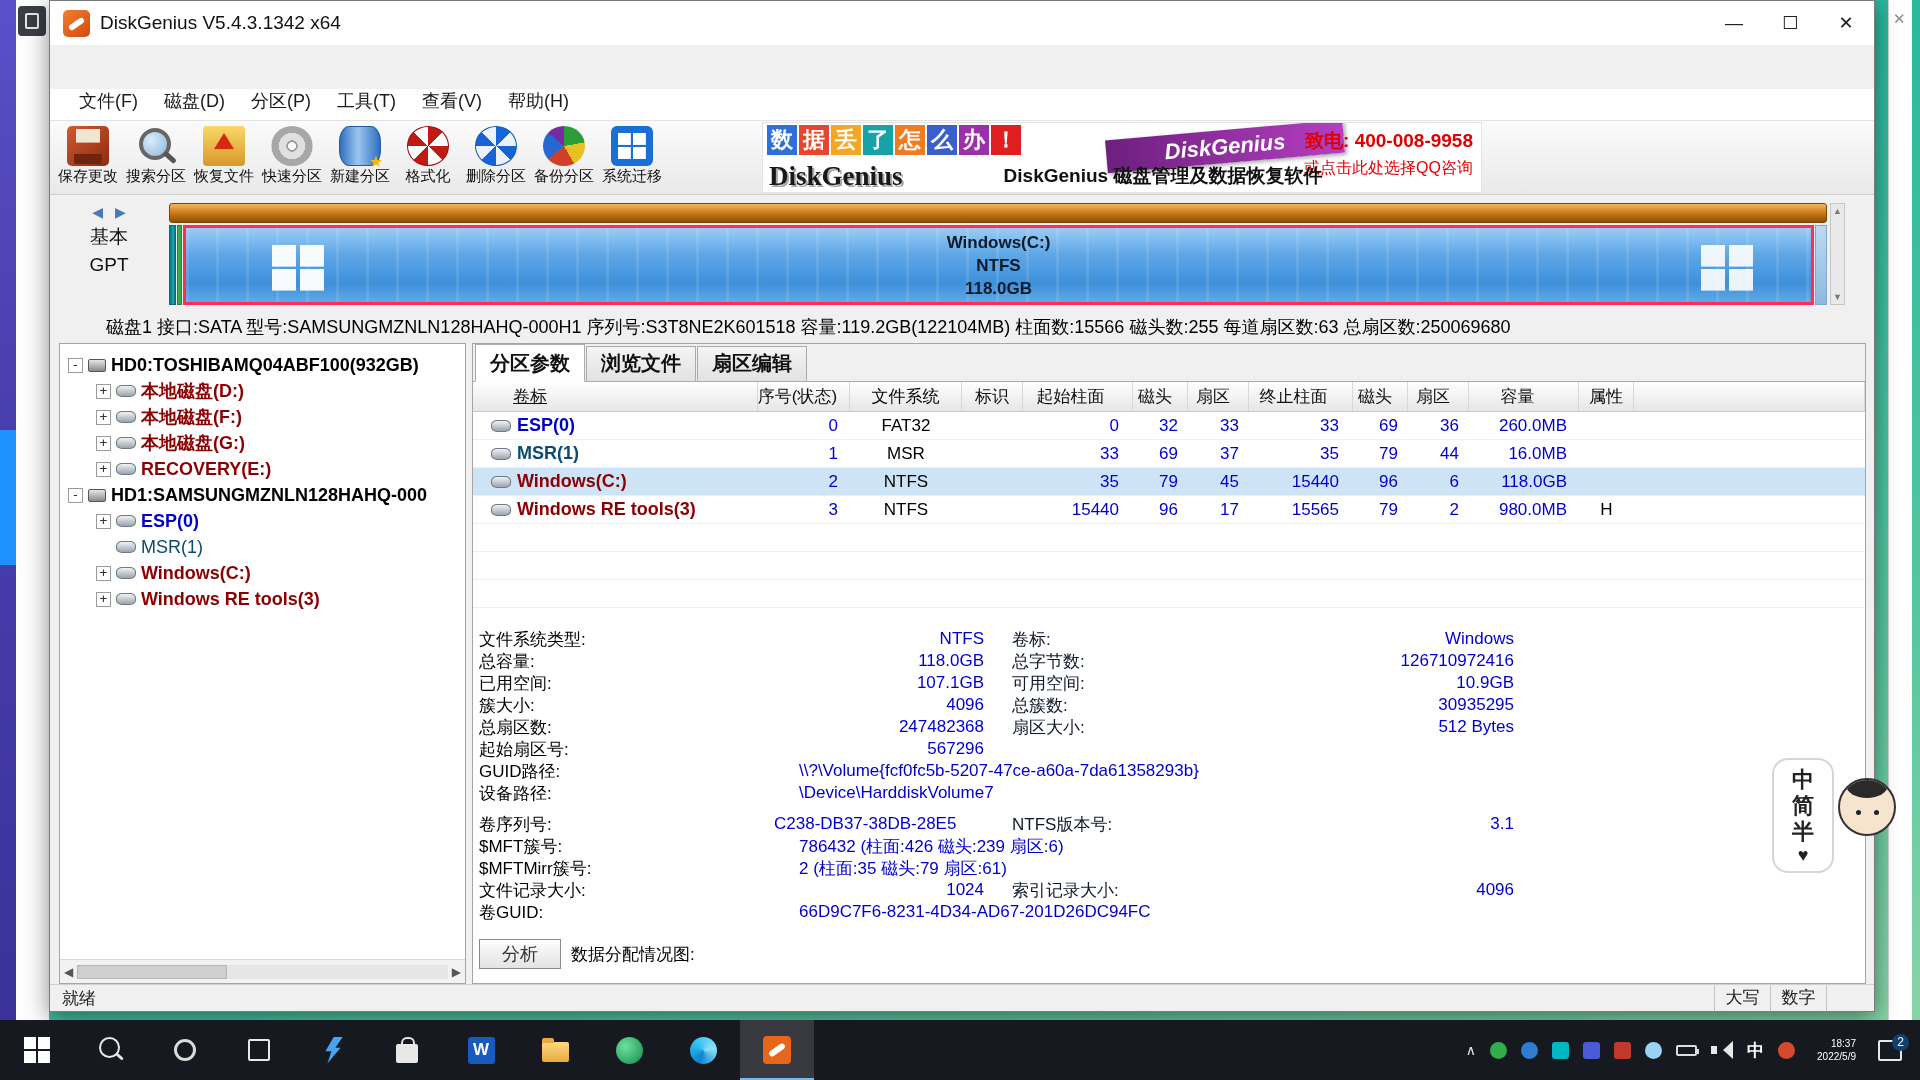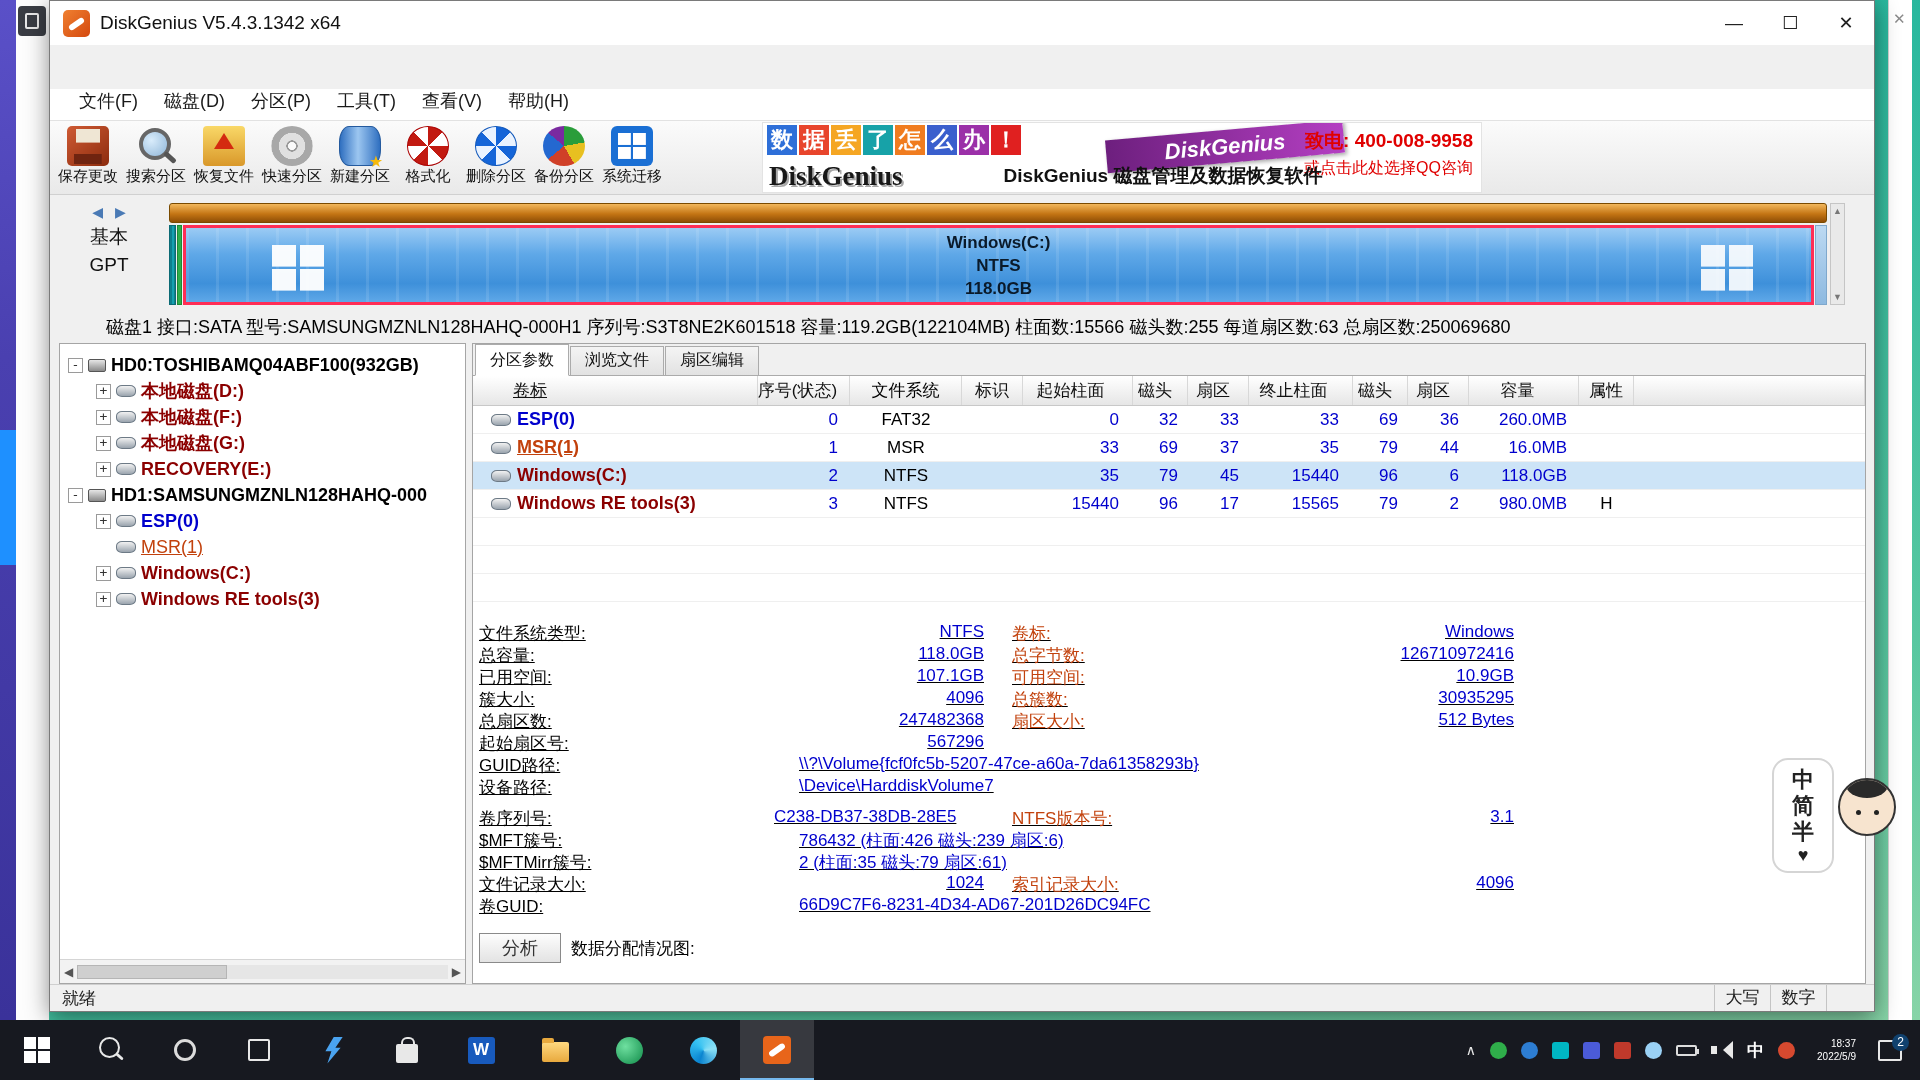--- a/index.html
+++ b/index.html
@@ -108,30 +108,30 @@
   .t-item.lvl1{padding-left:36px;}
   .exp{flex:0 0 15px;width:15px;height:15px;border:1px solid #9a9a9a;background:#fff;color:#333;
     font-size:13px;line-height:12px;text-align:center;font-family:"DejaVu Sans Mono",monospace;}
   .exp.hide{visibility:hidden;}
   .icon-disk{flex:0 0 18px;width:18px;height:13px;background:linear-gradient(#e6e6e6,#8a8a8a);border:1px solid #555;border-radius:2px;}
   .icon-vol{flex:0 0 20px;width:20px;height:12px;background:linear-gradient(#f2f2f2,#9aa4ae);border:1px solid #6d7a86;border-radius:6px/5px;}
   .t-label{font-size:18px;font-weight:bold;white-space:nowrap;}
   .c-black{color:#000;}
   .c-maroon{color:#8B0000;}
   .c-blue{color:#0000CD;}
-  .c-norm{font-weight:normal;color:#c2410c;text-decoration:underline;}
+  .c-norm{font-weight:normal;color:#0c4a6e;}
   .hscroll{position:absolute;left:0;right:0;bottom:0;height:24px;background:#F2F2F2;border-top:1px solid #d5d5d5;
     display:flex;align-items:center;justify-content:space-between;padding:0 4px;font-size:12px;color:#555;}
   .hs-track{flex:1;height:14px;margin:0 4px;background:#e6e6e6;position:relative;}
   .hs-thumb{position:absolute;left:0;top:0;width:150px;height:14px;background:#cfcfcf;border:1px solid #b5b5b5;}
 
   .panel{flex:1;background:#fff;border:1px solid #a5a5a5;overflow:hidden;display:flex;flex-direction:column;}
   .tabs{flex:0 0 29px;background:#F0F0F0;border-bottom:1px solid #ababab;display:flex;align-items:flex-end;padding-left:2px;}
-  .tab{padding:3px 14px 4px;font-size:16px;color:#111;border:1px solid #ababab;border-bottom:none;
-    background:linear-gradient(#f4f4f4,#e2e2e2);margin-right:1px;}
+  .tab{padding:3px 14px 4px;font-size:20px;color:#111;border:1px solid #ababab;border-bottom:none;
+    background:linear-gradient(#f4f4f4,#e2e2e2);margin-right:1px;font-weight:bold;}
   .tab.active{background:#fff;padding-top:5px;margin-bottom:-1px;border-bottom:1px solid #fff;}
 
   .ptable{font-size:17px;}
   .trow{display:flex;height:28px;align-items:center;border-bottom:1px solid #efefef;}
   .trow.header{height:30px;background:linear-gradient(#ffffff,#e6e6e6);border-bottom:1px solid #c8c8c8;color:#111;}
   .trow.header .cell{border-right:1px solid #d8d8d8;height:100%;display:flex;align-items:center;justify-content:center;}
   .trow.header .col-name{justify-content:flex-start;padding-left:40px;text-decoration:underline;}
   .trow.selected{background:#CDE4F7;}
   .cell{overflow:hidden;white-space:nowrap;}
   .col-name{width:285px;display:flex;align-items:center;gap:6px;padding-left:18px;}
@@ -144,25 +144,25 @@
   .col-n3{width:61px;text-align:right;padding-right:10px;}
   .col-n4{width:104px;text-align:right;padding-right:14px;}
   .col-n5{width:55px;text-align:right;padding-right:10px;}
   .col-n6{width:61px;text-align:right;padding-right:10px;}
   .col-cap{width:110px;text-align:right;padding-right:12px;}
   .col-attr{width:55px;text-align:center;color:#000;}
   .col-fill{flex:1;}
   .num{color:#0000CD;}
 
   .details{margin-top:20px;padding-left:6px;font-size:17px;}
-  .d-row{display:flex;height:22px;text-decoration:underline;}
+  .d-row{display:flex;height:22px;align-items:center;}
   .d-l1{width:205px;color:#000;}
   .d-v1{width:300px;text-align:right;color:#0000CD;}
   .d-v1.left{text-align:left;padding-left:90px;}
-  .d-l2{width:270px;padding-left:28px;color:#c2410c;}
+  .d-l2{width:270px;padding-left:28px;color:#0f172a;}
   .d-v2{width:260px;text-align:right;color:#0000CD;}
   .d-widev{color:#0000CD;padding-left:115px;}
   .d-gap{height:9px;}
   .analyze-row{margin-top:16px;display:flex;align-items:center;gap:10px;}
   .analyze-btn{width:82px;height:30px;background:linear-gradient(#fdfdfd,#e3e3e3);border:1px solid #8a8a8a;
     font-size:18px;color:#333;font-family:inherit;}
   .alloc-label{font-size:17px;color:#000;}
   .ptype-row{margin-top:38px;display:flex;height:22px;}
 
   .statusbar{flex:0 0 27px;border-top:1px solid #cfcfcf;background:#F0F0F0;display:flex;align-items:center;font-size:17px;color:#222;}

